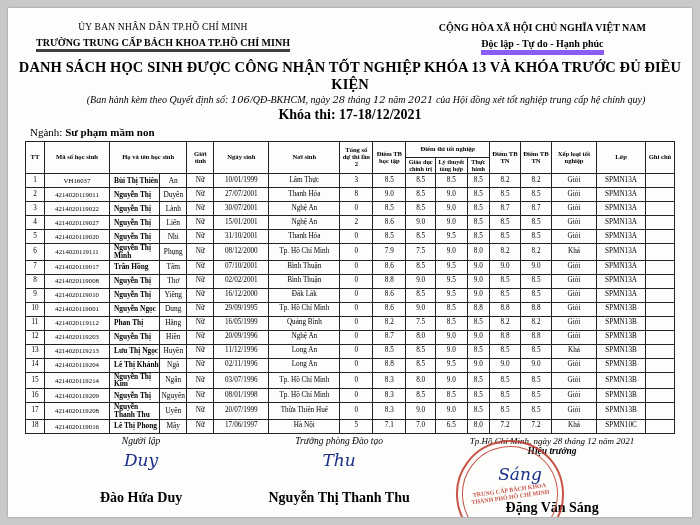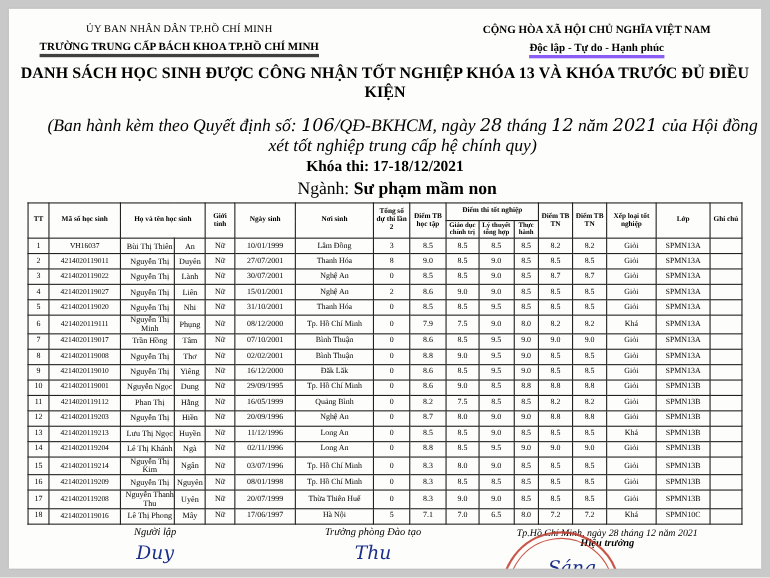--- a/index.html
+++ b/index.html
@@ -19,49 +19,49 @@
     padding:12px 18px 0 18px;
     gap:14px;
   }
   .hdr-left{font-size:9.5px;line-height:1.55;text-align:center;padding-left:10px;}
   .hdr-left .l1{letter-spacing:.2px;}
   .hdr-left .l2{font-weight:bold;font-size:10px;}
   .hdr-left .l2 u{text-decoration:none;border-bottom:3px solid #404040;padding-bottom:1px;}
   .hdr-right{font-size:9.5px;line-height:1.6;text-align:center;padding-right:28px;}
   .hdr-right .r1{font-weight:bold;font-size:10px;}
   .hdr-right .r2{font-weight:bold;font-size:10px;}
-  .hdr-right .r2 u{text-decoration:none;border-bottom:3px solid #8b5cf6;padding-bottom:1px;}
+  .hdr-right .r2 u{text-decoration:none;border-bottom:5px solid #8b5cf6;padding-bottom:1px;}
 
   .title{
     text-align:center;font-weight:bold;font-size:14.5px;margin-top:7px;
     letter-spacing:.1px;
   }
   .subtitle{
-    text-align:center;font-size:16px;margin-top:11px;font-style:italic;padding-left:32px;
+    text-align:center;font-size:10px;margin-top:1px;font-style:italic;padding-left:32px;
   }
   .subtitle .hand{font-family:"DejaVu Serif",serif;font-style:italic;}
   .khoathi{
     text-align:center;font-size:14px;margin-top:2px;font-weight:bold;
   }
   .nganh{
-    font-size:16px;margin:3px 0 3px 22px;text-align:center;
+    font-size:11px;margin:3px 0 3px 22px;
   }
   .nganh b{font-weight:bold;}
 
   table{
     border-collapse:collapse;margin:0 auto;width:650px;
     font-size:7.2px;
   }
   th,td{
     border:1px solid #222;padding:0;text-align:center;vertical-align:middle;
     height:13px;line-height:1.05;
   }
   thead th{font-weight:bold;font-size:6.6px;padding:1px 1px;}
   .thead2 th{font-size:6.2px;}
-  td.name{text-align:center;padding-left:4px;}
+  td.name{text-align:left;padding-left:4px;font-weight:bold;}
   td.msv{font-size:6.8px;}
   td.ten{font-size:7.4px;}
   td.lop{font-size:7.2px;}
   .rowh{height:14px;}
 
   .footnote{
     font-size:9.5px;font-style:italic;margin:6px 0 0 22px;
   }
   .signs{
     display:flex;justify-content:space-between;margin-top:2px;padding:0 26px 0 34px;
@@ -143,21 +143,21 @@
       </tr>
     </thead>
     <tbody id="tbody">
         <tr class="rowh">
           <td>1</td>
           <td class="msv">VH16037</td>
           <td class="name ten">Bùi Thị Thiên</td>
           <td class="ten">An</td>
           <td>Nữ</td>
           <td>10/01/1999</td>
-          <td>Lâm Đồng</td>
+          <td>Lâm Thực</td>
           <td>3</td>
           <td>8.5</td>
           <td>8.5</td>
           <td>8.5</td>
           <td>8.5</td>
           <td>8.2</td>
           <td>8.2</td>
           <td>Giỏi</td>
           <td class="lop">SPMN13A</td>
           <td></td>

